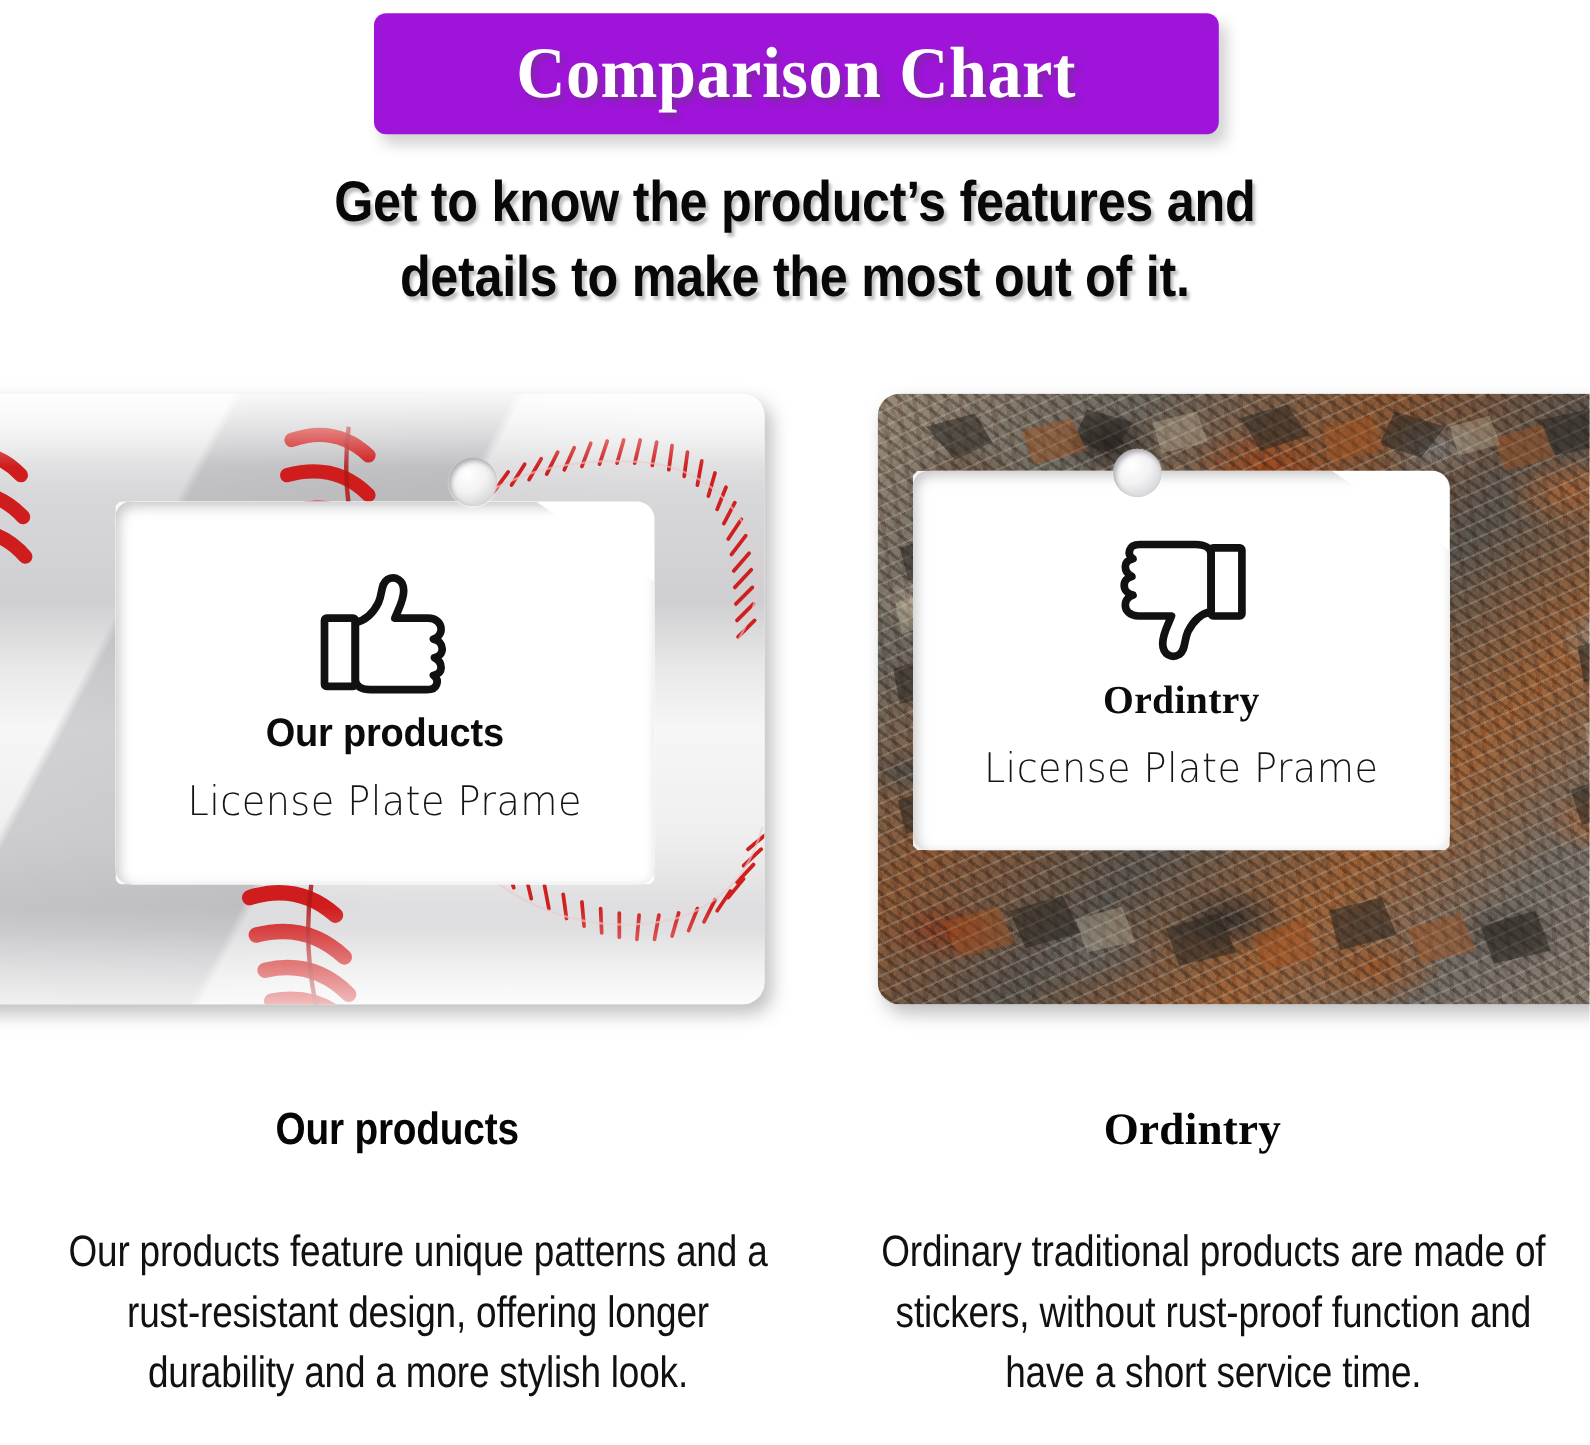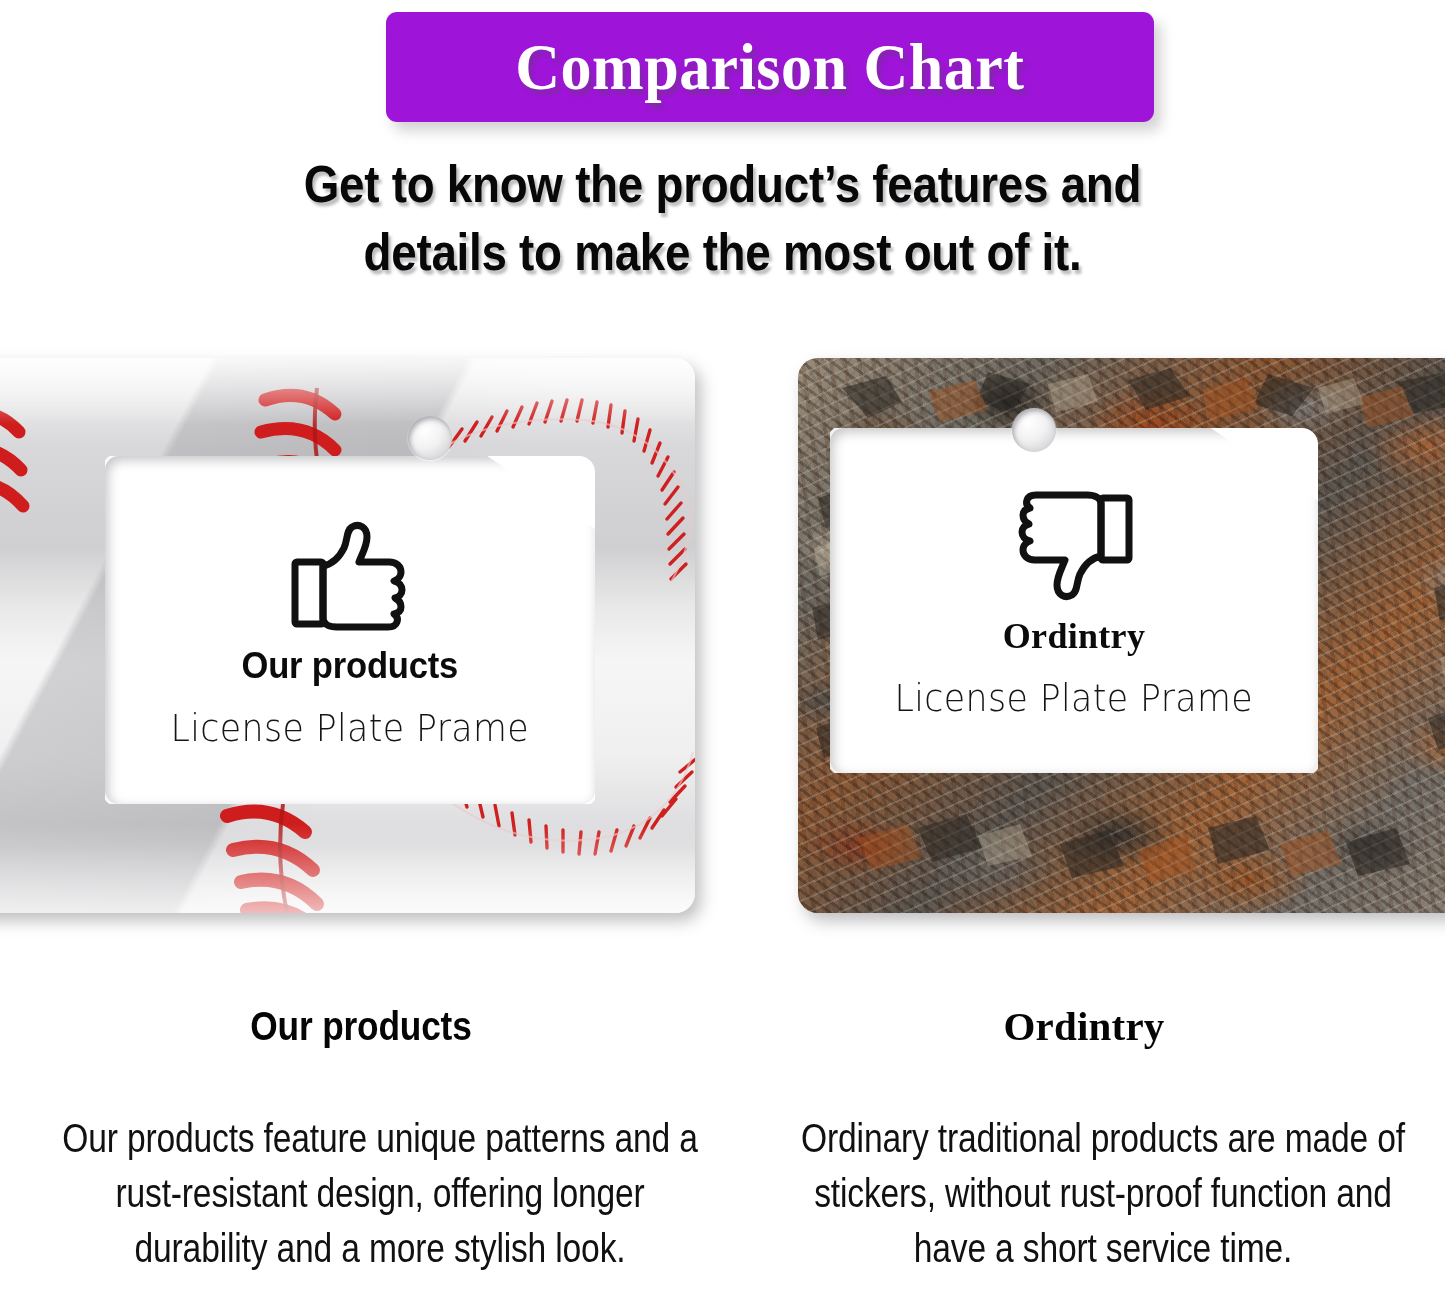--- a/index.html
+++ b/index.html
@@ -11,21 +11,20 @@
   }
 
   
   #header{position:absolute;left:0;top:0;width:1445px;height:330px;}
 
   #title-banner{
     position:absolute;left:340px;top:12px;width:768px;height:110px;
     border-radius:11px;
     display:flex;align-items:center;justify-content:center;
     box-shadow:7px 9px 13px rgba(120,120,125,.33);
-    margin-left:46px;
   }
   #title-banner-text{
     font-family:"Liberation Serif","DejaVu Serif",serif;
     font-weight:bold;font-size:66px;line-height:1;
     color:#ffffff;letter-spacing:.5px;
     transform:scaleX(.94);
     text-shadow:4px 5px 4px rgba(90,70,100,.40);
     white-space:nowrap;
   }
 

